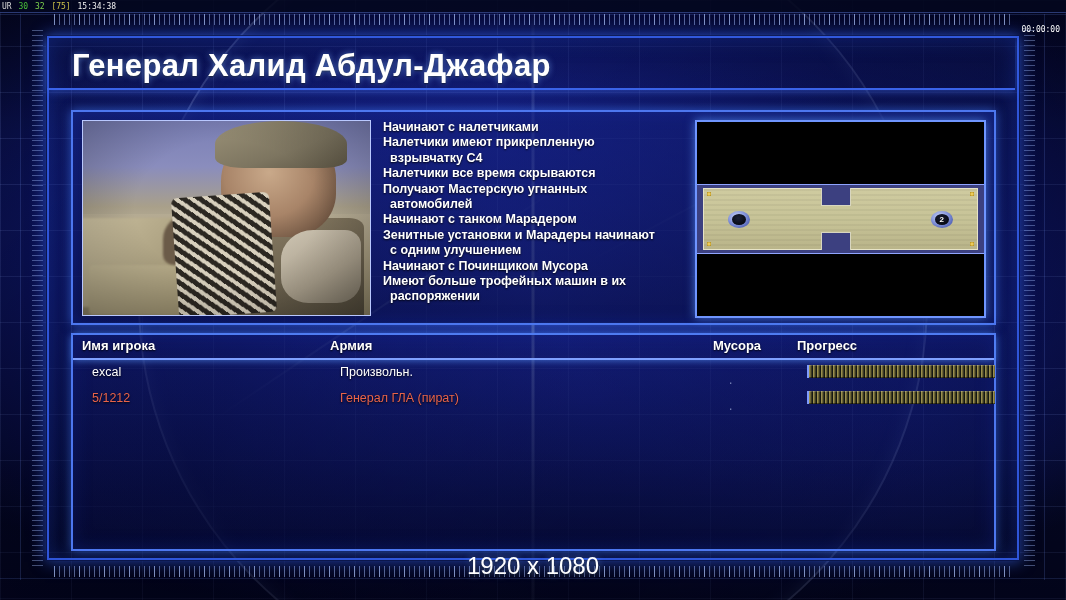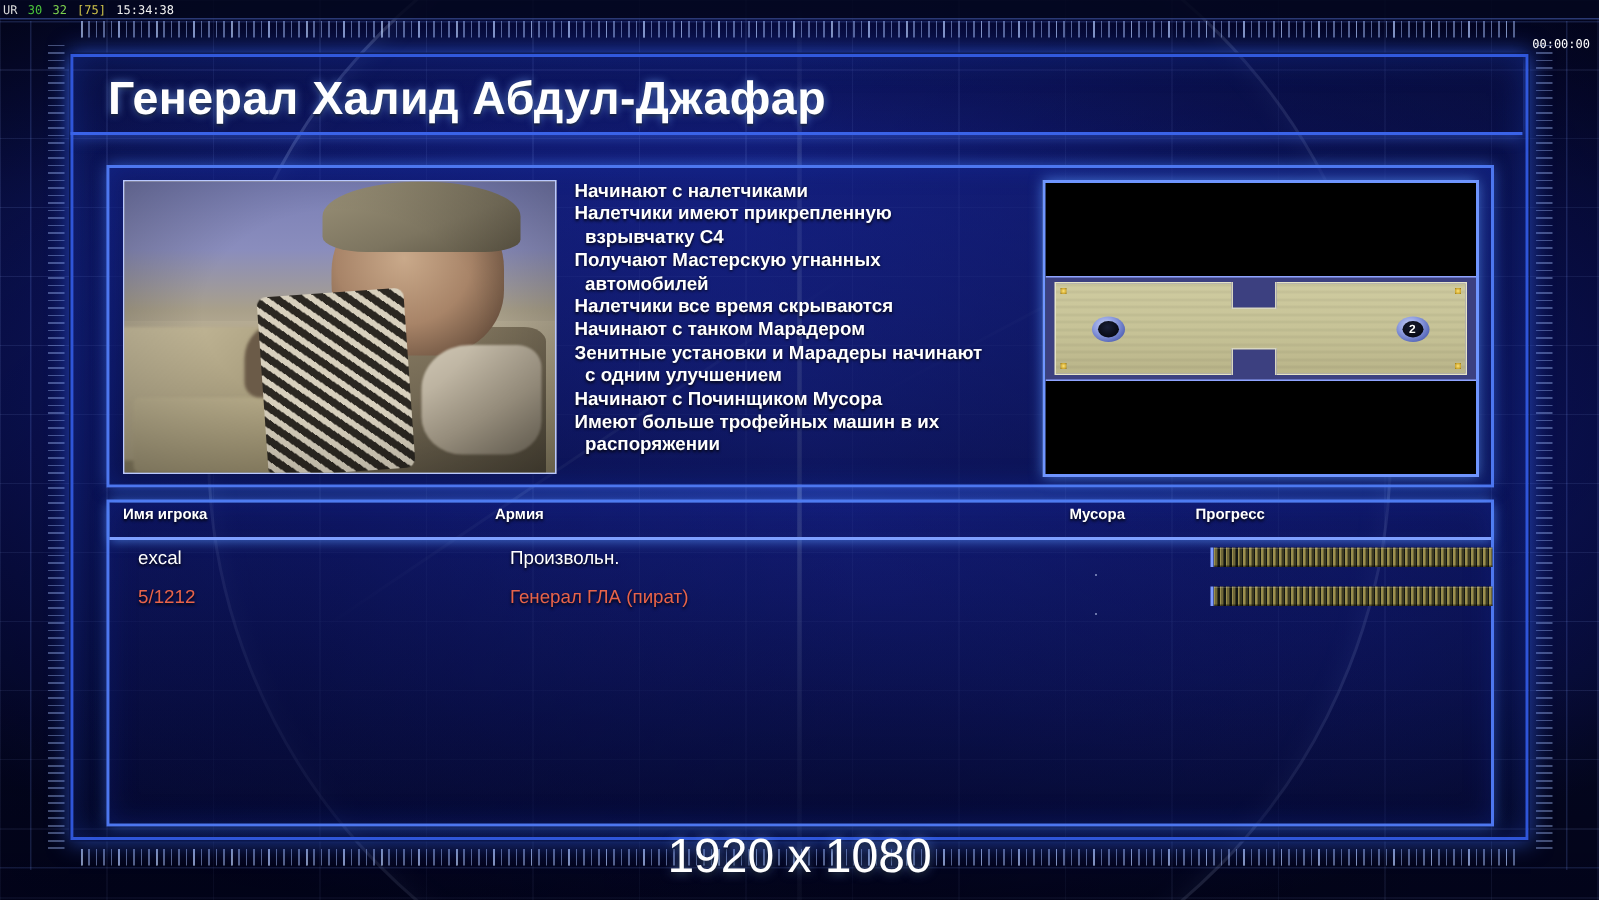--- a/index.html
+++ b/index.html
@@ -253,21 +253,21 @@
     background:linear-gradient(to bottom, rgba(18,28,115,.4), rgba(8,13,62,.45));
     z-index:14;
   }
   #player-header {
     position:absolute; left:0; top:0; width:100%; height:25px;
     border-bottom:2px solid #7fa0ff;
     box-shadow:0 1px 7px rgba(90,150,255,.6);
   }
   #player-header .th {
     position:absolute; top:3px;
-    color:#ffffff; font-size:10px; font-weight:bold;
+    color:#ffffff; font-size:13px; font-weight:bold;
     text-shadow:0 1px 2px rgba(0,0,0,.9);
     text-align:center;
   }
   .col-name { left:9px; }
   .col-army { left:257px; }
   .col-team { left:640px; }
   .col-prog { left:724px; }
 
   .prow {
     position:absolute; left:10px; width:100%; height:26px;
@@ -291,21 +291,21 @@
       repeating-linear-gradient(to right,
         #9a8f4e 0 1px, #6f6738 1px 2px, #3b3a22 2px 3px, #141713 3px 4px);
     border-left:2px solid #7f9cff;
     box-shadow:inset 0 1px 0 rgba(255,255,255,.18), inset 0 -1px 0 rgba(0,0,0,.5);
   }
 
   
   #resolution {
     position:absolute; left:0; top:552px; width:1066px;
     text-align:center; z-index:40;
-    color:#ffffff; font-size:32px;
+    color:#ffffff; font-size:24px;
     text-shadow:0 0 7px rgba(120,170,255,.6), 0 2px 3px rgba(0,0,0,.85);
   }
 </style>
 </head>
 <body>
 
 <div id="screen">
 
   <div class="grid"></div>
   <div class="radar-circle"></div>
@@ -348,22 +348,22 @@
       <div class="pt-head"></div>
       <div class="pt-wrap"></div>
       <div class="pt-scarf"></div>
       <div class="pt-ammo"></div>
       <div class="pt-vign"></div>
     </div>
 
     <ul id="ability-list">
         <li><span>Начинают с налетчиками</span></li>
         <li><span>Налетчики имеют прикрепленную</span><span class="cont">взрывчатку С4</span></li>
+        <li><span>Налетчики все время скрываются</span></li>
         <li><span>Получают Мастерскую угнанных</span><span class="cont">автомобилей</span></li>
-        <li><span>Налетчики все время скрываются</span></li>
         <li><span>Начинают с танком Марадером</span></li>
         <li><span>Зенитные установки и Марадеры начинают</span><span class="cont">с одним улучшением</span></li>
         <li><span>Начинают с Починщиком Мусора</span></li>
         <li><span>Имеют больше трофейных машин в их</span><span class="cont">распоряжении</span></li>
       </ul>
 
     <div id="minimap-frame">
       <div id="minimap-terrain">
         <div id="minimap-land">
           <div class="notch top"></div>

